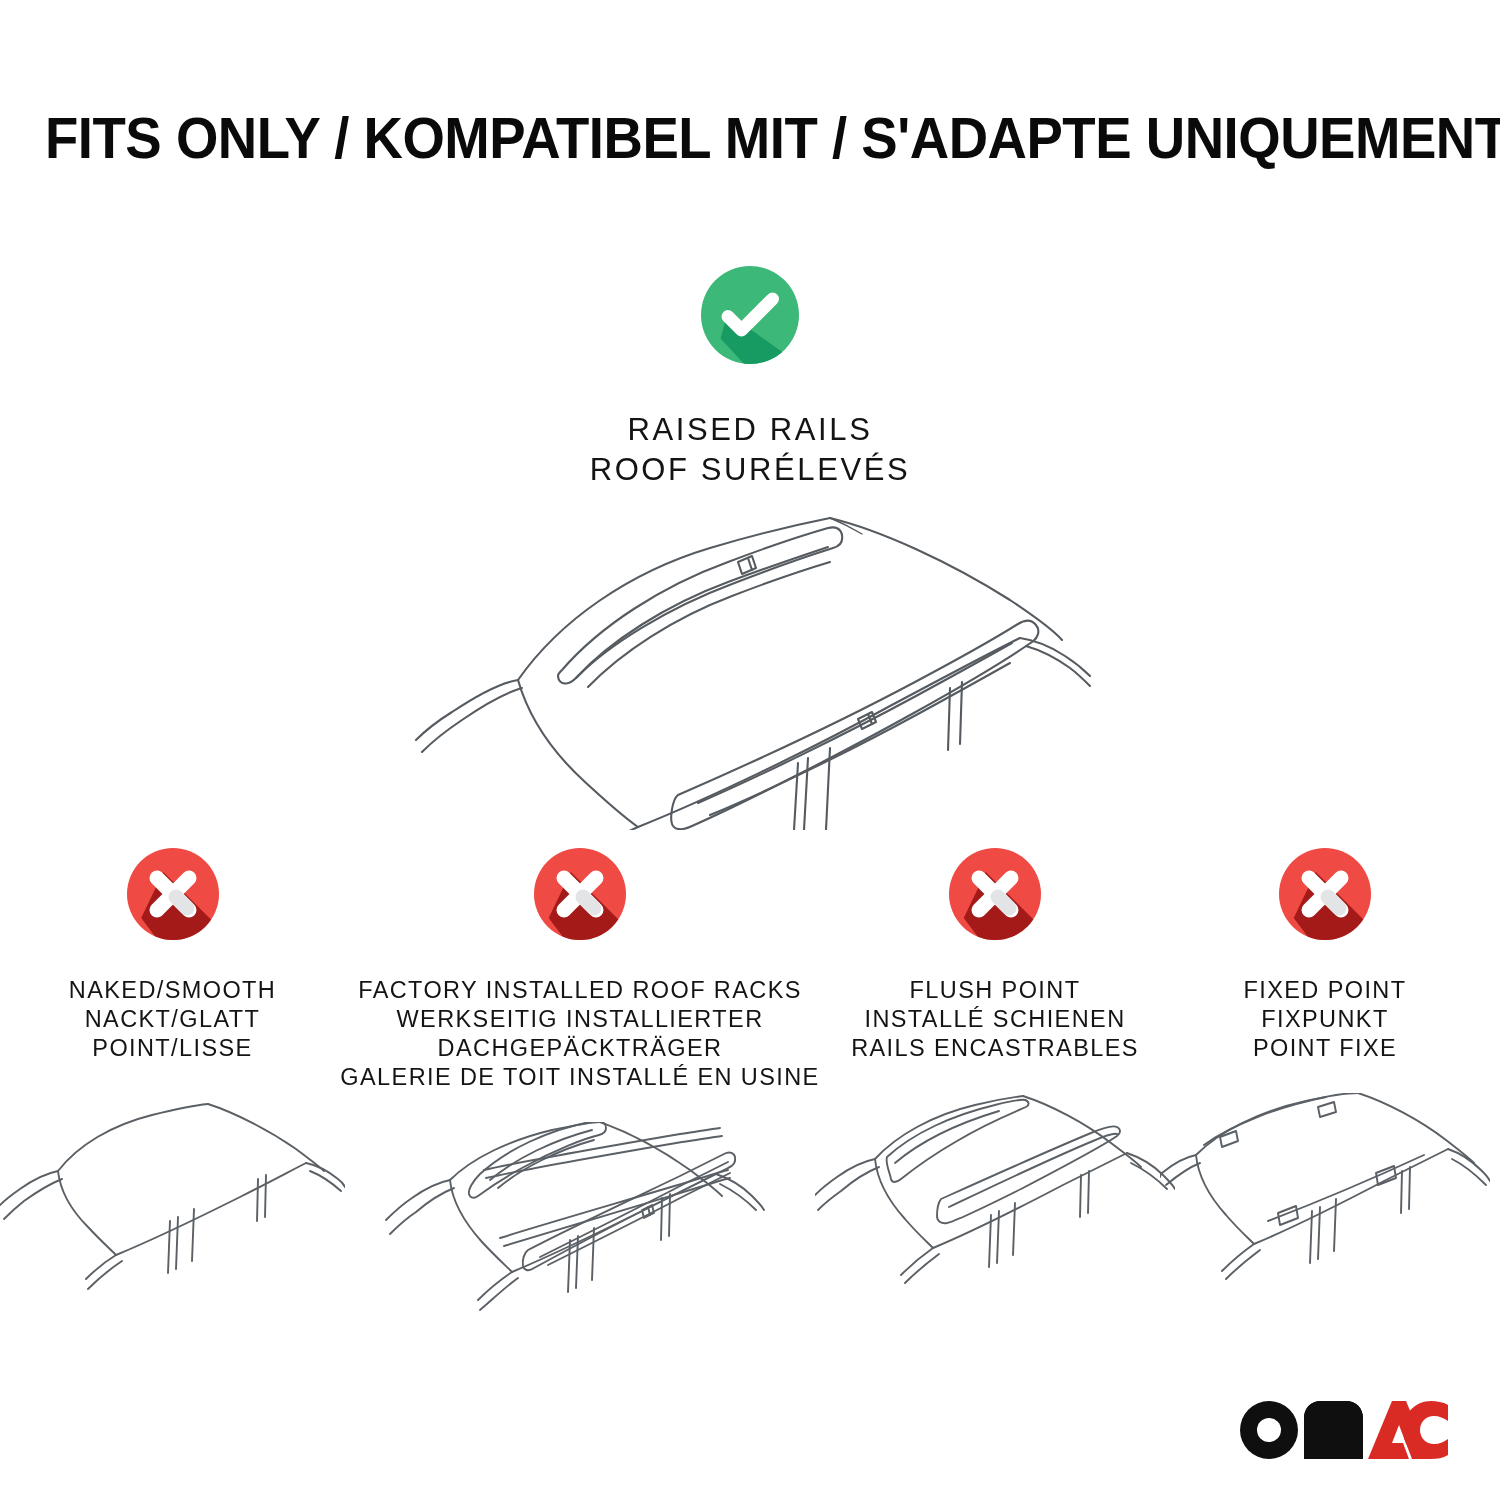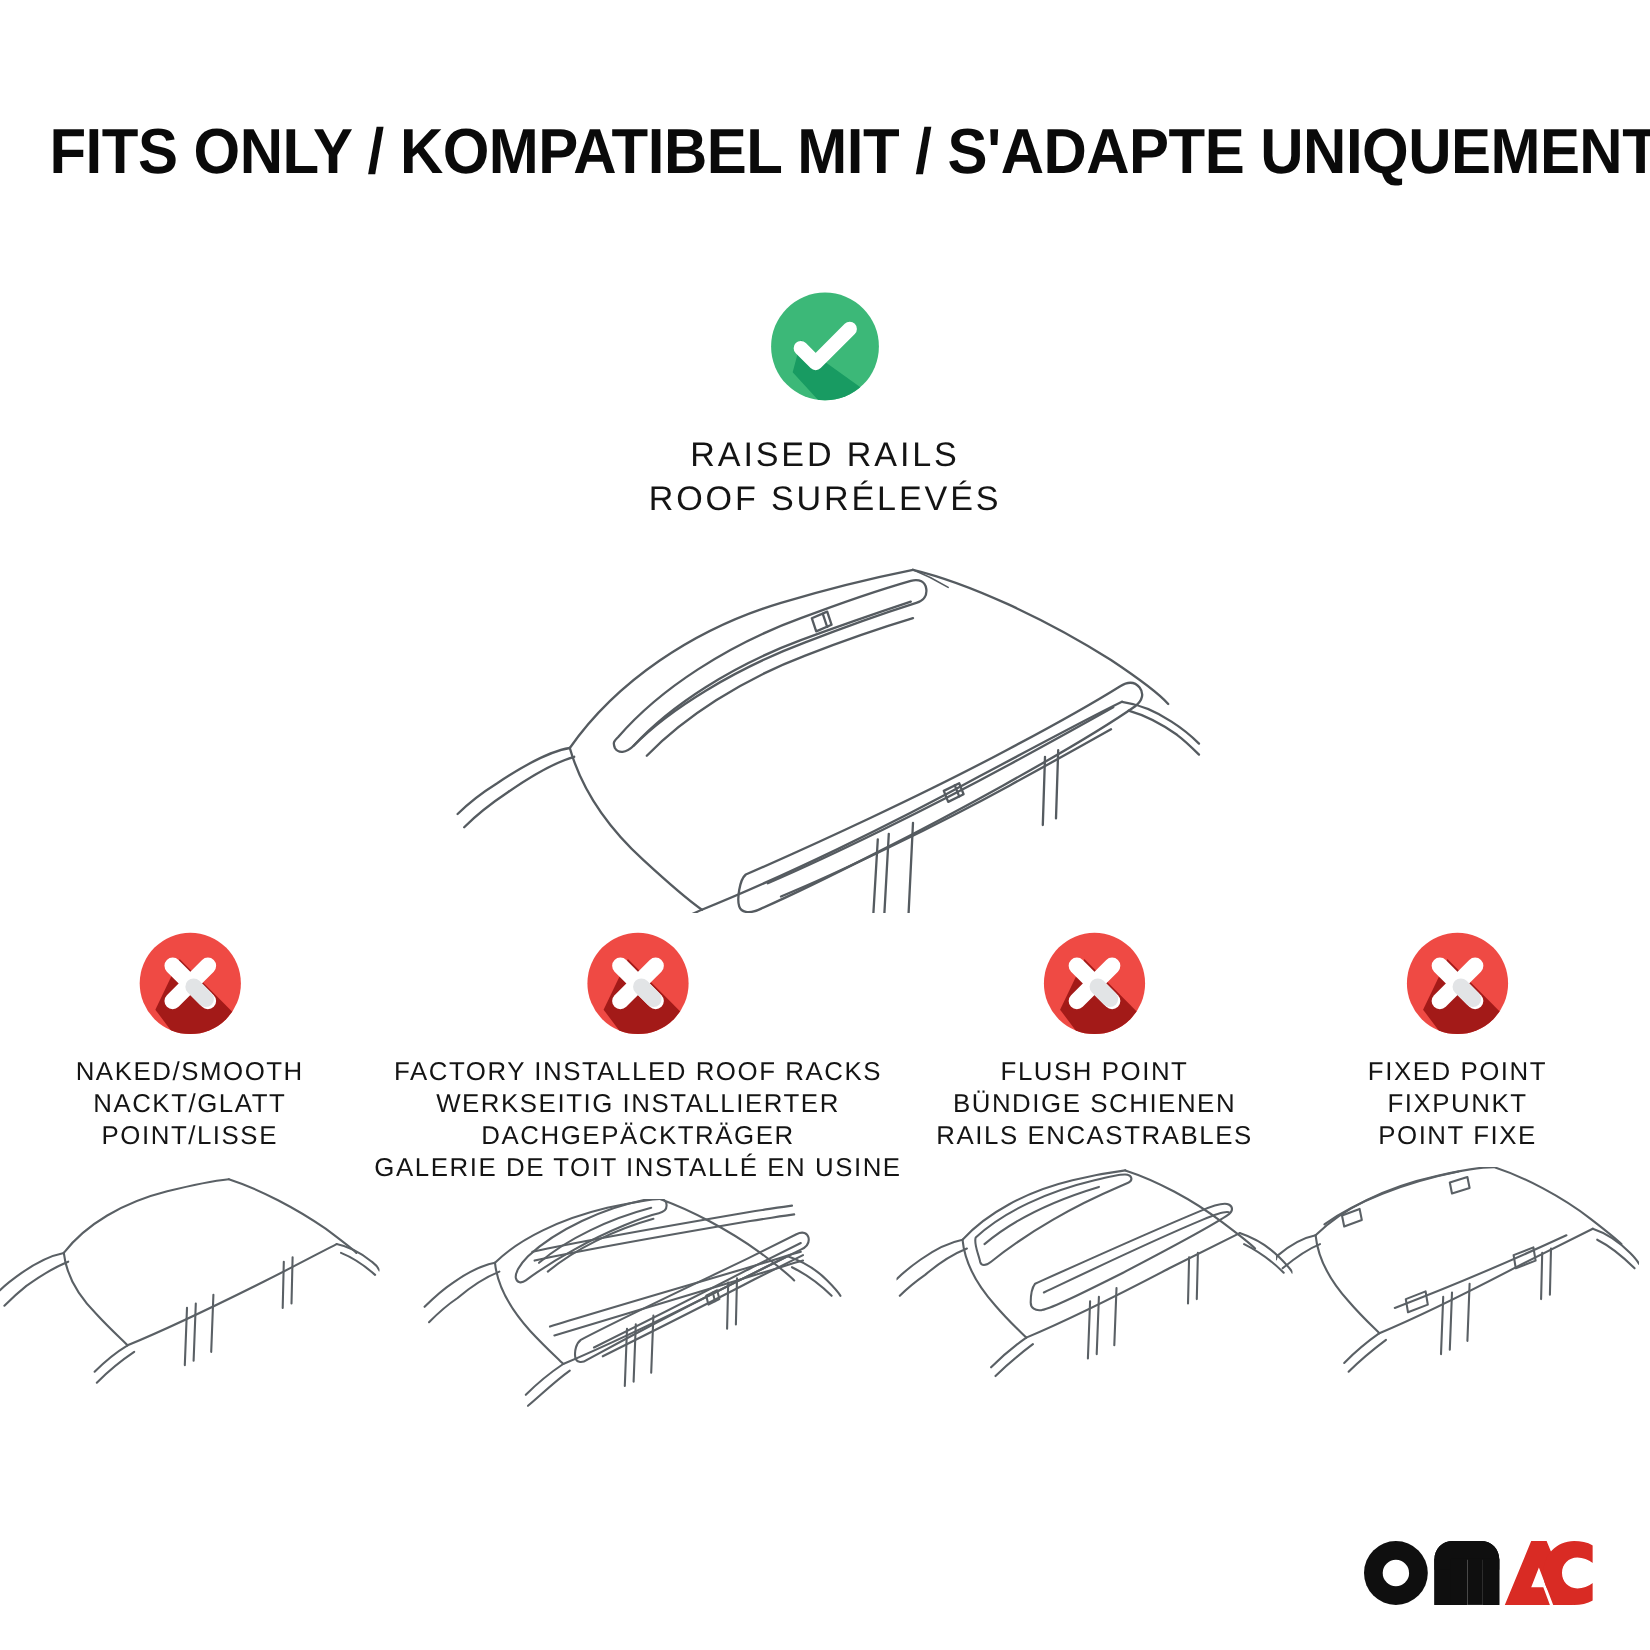--- a/index.html
+++ b/index.html
@@ -60,20 +60,21 @@
 
   
   #ok-block {
     position: absolute;
     left: 0;
     top: 266px;
     width: 1500px;
     display: flex;
     flex-direction: column;
     align-items: center;
+    gap: 16px;
   }
   #ok-block .badge { margin-bottom: 30px; }
 
   .caption {
     text-align: center;
     color: #141414;
     font-family: "Liberation Sans", sans-serif;
     font-weight: 300;
     white-space: nowrap;
   }
@@ -99,20 +100,21 @@
     left: 0;
     top: 848px;
     width: 1500px;
     display: flex;
     align-items: flex-start;
   }
   .bad-col {
     display: flex;
     flex-direction: column;
     align-items: center;
+    gap: 16px;
   }
   .bad-col .badge { width: 92px; height: 92px; margin-bottom: 20px; }
 
   .caption.small {
     font-size: 23.5px;
     line-height: 29px;
     letter-spacing: 1.4px;
   }
 
   .col-0 { width: 345px; }
@@ -306,21 +308,21 @@
       <svg width="92" height="92" viewBox="0 0 92 92">
         <g stroke-linecap="round" stroke-width="15">
           <line x1="30" y1="30" x2="62" y2="62" stroke="#ffffff"></line>
           <line x1="62" y1="30" x2="30" y2="62" stroke="#ffffff"></line>
           <line x1="49" y1="49" x2="60" y2="60" stroke="#e2e4e6"></line>
         </g>
       </svg>
     </div>
     <div class="caption small">
       <span class="line">FLUSH POINT</span>
-      <span class="line">BÜNDIGE SCHIENEN</span>
+      <span class="line">INSTALLÉ SCHIENEN</span>
       <span class="line">RAILS ENCASTRABLES</span>
     </div>
     <svg class="roof-art" width="360" height="250" viewBox="0 0 360 250">
       <g fill="none" stroke="#5a6065" stroke-width="1.9" stroke-linecap="round" stroke-linejoin="round">
         <path d="M60 66 C82 42 118 22 160 12 C184 6 200 4 208 3"></path>
         <path d="M208 3 C236 12 270 30 296 50 C312 62 320 68 326 74"></path>
         <path d="M60 66 C62 86 72 106 90 126 C102 140 112 149 118 155"></path>
         <path d="M118 155 C154 140 206 114 248 92 C278 77 300 66 312 60"></path>
         <path d="M60 66 C50 68 36 74 22 84 C12 91 4 98 0 102"></path>
         <path d="M64 74 C54 78 40 86 26 98 C16 105 8 112 3 117"></path>

